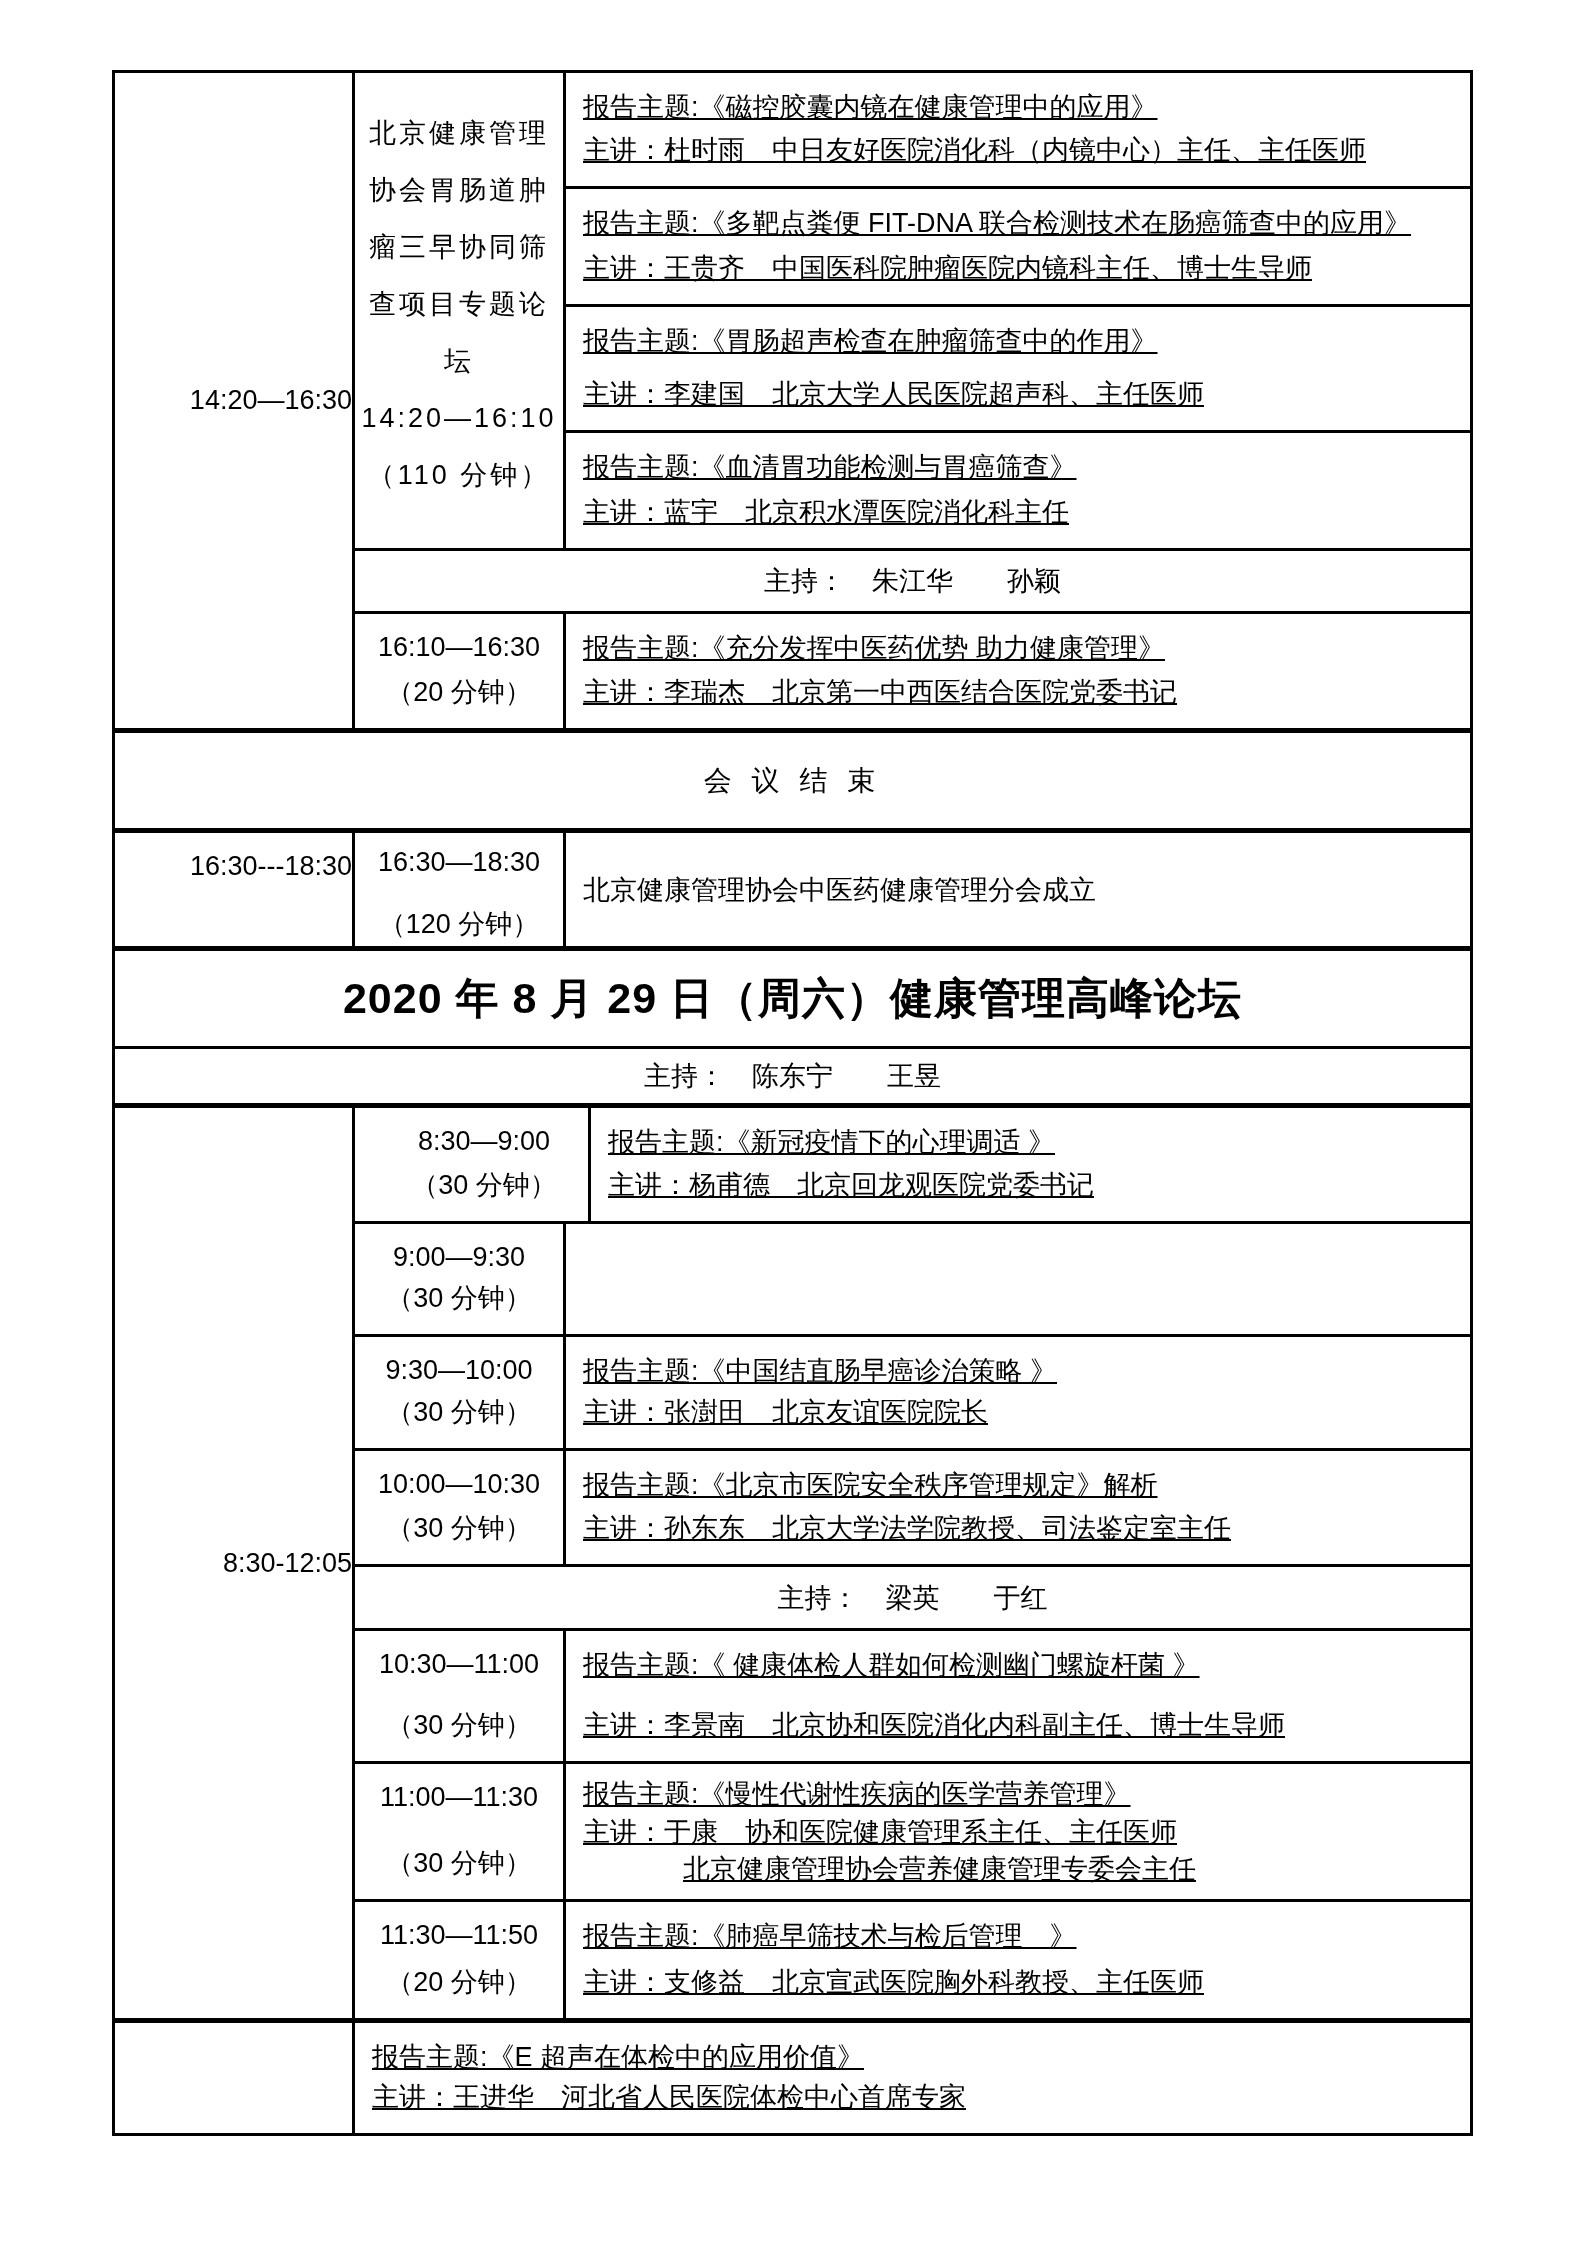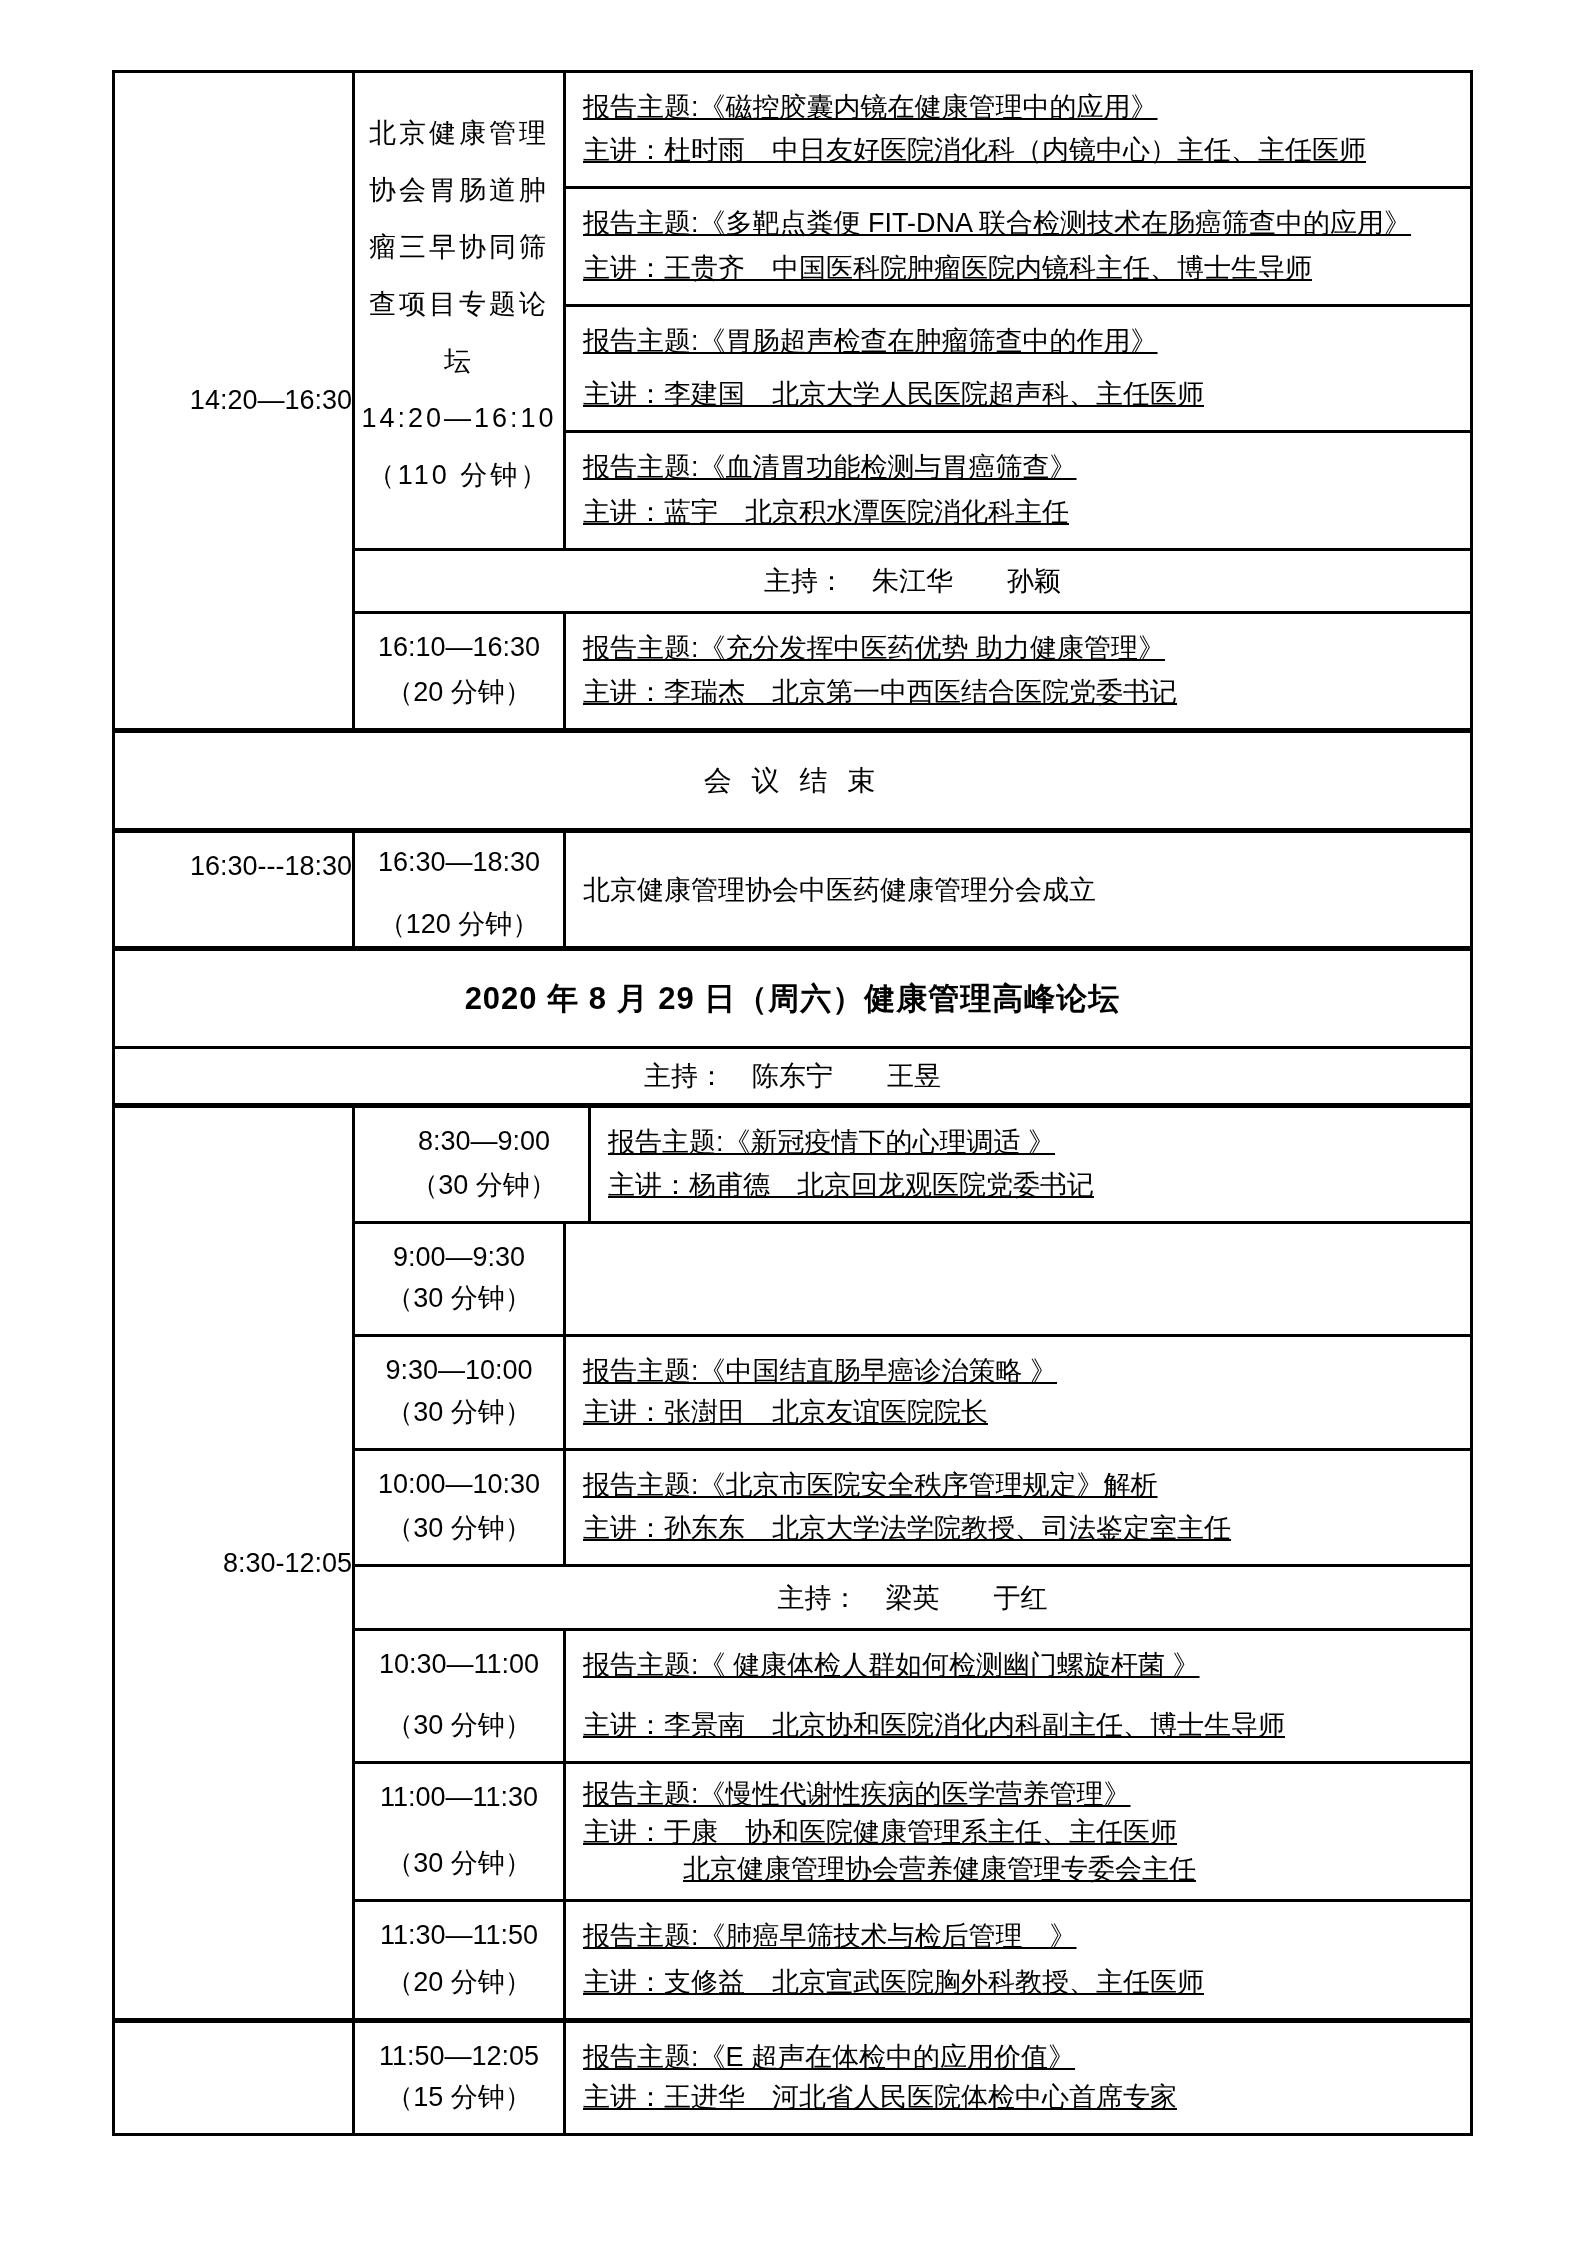--- a/index.html
+++ b/index.html
@@ -37,21 +37,21 @@
   .talk .line { white-space: nowrap; text-decoration: underline; }
   .talk .indent { padding-left: 100px; }
 
   .session-cell { width: 211px; padding-top: 32px; text-align: center; }
   .session-cell .sline { line-height: 57px; letter-spacing: 3px; white-space: nowrap; }
 
   .chair-row { display: flex; align-items: center; justify-content: center; text-align: right; }
   .center-row { display: flex; align-items: center; justify-content: center; text-align: center; }
 
   .meeting-end { height: 100px; letter-spacing: 6px; font-size: 28px; }
-  .title-row { height: 100px; font-weight: bold; font-size: 31px; letter-spacing: 1px; }
+  .title-row { height: 100px; font-weight: bold; font-size: 43px; letter-spacing: 1px; }
 
   .h113 { height: 113px; } .h118 { height: 118px; } .h126 { height: 126px; }
   .h63  { height: 63px;  } .h117 { height: 117px; }
   .h57  { height: 57px;  } .h110 { height: 113px; padding-left: 25px; } .h114 { height: 114px; }
   .h116 { height: 116px; } .h64  { height: 64px;  } .h133 { height: 133px; }
   .h138 { height: 138px; } .h119 { height: 119px; } .h115 { height: 115px; }
 
   .top-align { align-items: flex-start; padding-top: 18px; }
   .slot-top { justify-content: flex-start; }
   .slot-top .dur { margin-top: 28px; }
@@ -211,24 +211,20 @@
           <div class="talk">
             <div class="line">报告主题:《肺癌早筛技术与检后管理　》</div>
             <div class="line">主讲：支修益　北京宣武医院胸外科教授、主任医师</div>
           </div>
         </div>
       </div>
     </div>
 
     <div class="flexrow bth h115">
       <div class="col-time br"></div>
-      <div class="col-slot br">
-        <span>11:50—12:05</span>
-        <span>（15 分钟）</span>
-      </div>
       <div class="talk">
         <div class="line">报告主题:《E 超声在体检中的应用价值》</div>
         <div class="line">主讲：王进华　河北省人民医院体检中心首席专家</div>
       </div>
     </div>
 
   </div>
 </div>
 
 </body></html>

